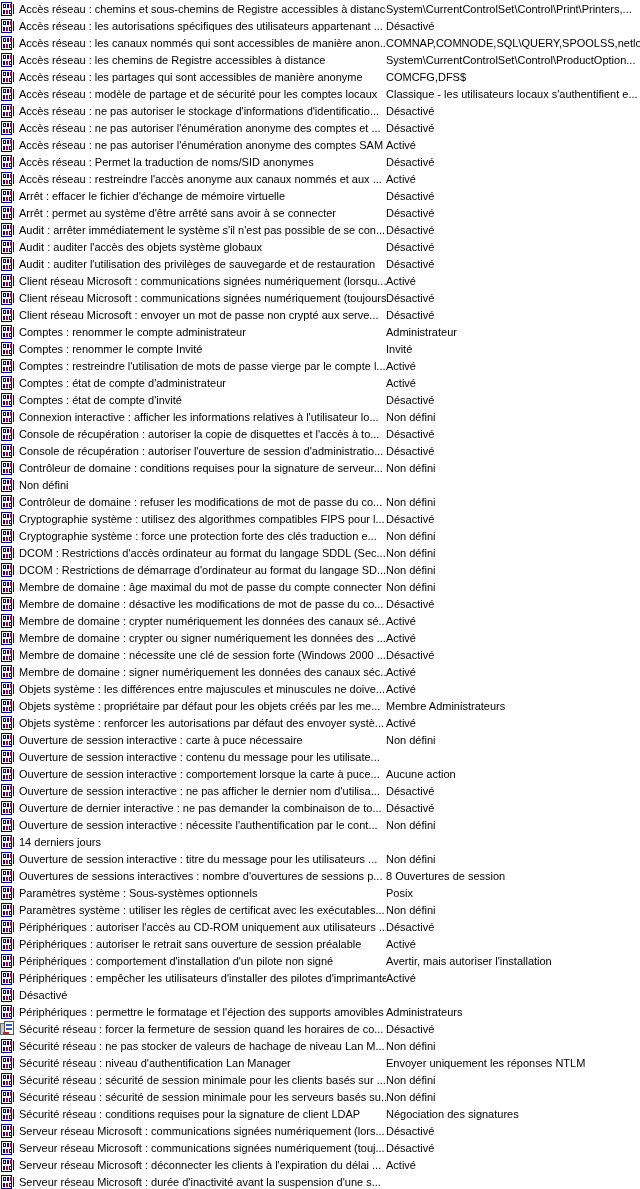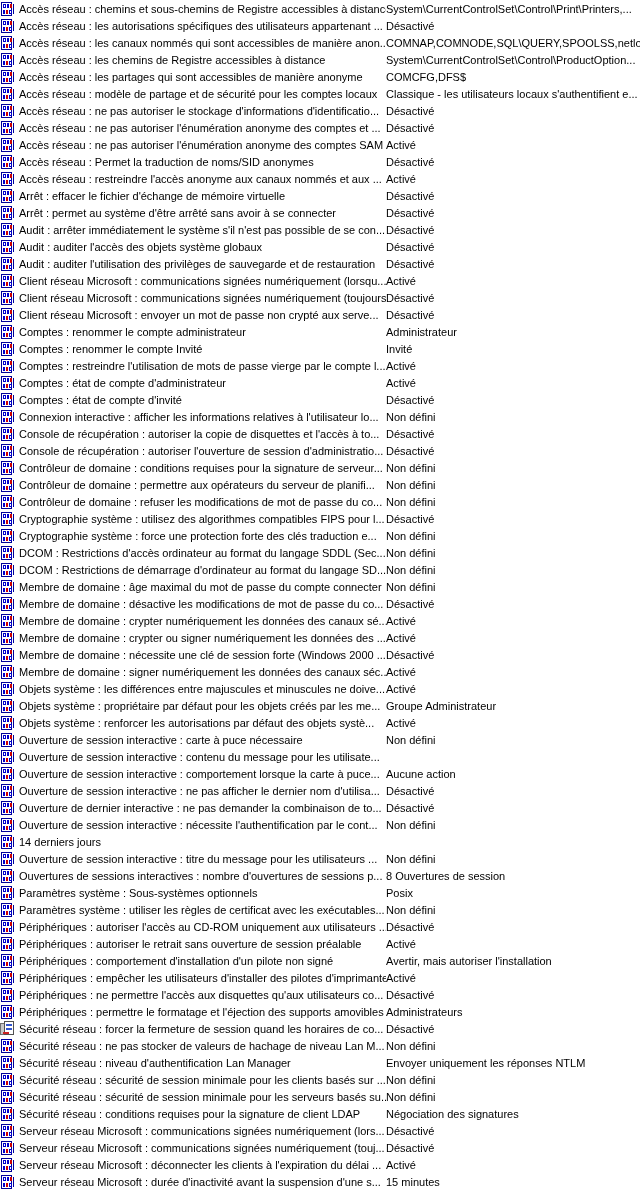--- a/index.html
+++ b/index.html
@@ -586,21 +586,20 @@
           <span class="d box-blue"></span>
           <span class="d bar-blue"></span>
           <span class="d bar-red"></span>
         </span>
         <span class="r r2">
           <span class="d bar-blue"></span>
           <span class="d bar-red"></span>
           <span class="d box-blue"></span>
         </span>
       </span>
-    <span class="cell-policy">Contrôleur de domaine : permettre aux opérateurs du serveur de planifi...</span>
     <span class="cell-value">Non défini</span>
   </div>
 
   <div class="row">
     <span class="icon">
         <span class="pg"></span>
         <span class="r r1">
           <span class="d box-blue"></span>
           <span class="d bar-blue"></span>
           <span class="d bar-red"></span>
@@ -821,38 +820,38 @@
           <span class="d bar-blue"></span>
           <span class="d bar-red"></span>
         </span>
         <span class="r r2">
           <span class="d bar-blue"></span>
           <span class="d bar-red"></span>
           <span class="d box-blue"></span>
         </span>
       </span>
     <span class="cell-policy">Objets système : propriétaire par défaut pour les objets créés par les me...</span>
-    <span class="cell-value">Groupe Administrateur</span>
-  </div>
-
-  <div class="row">
-    <span class="icon">
-        <span class="pg"></span>
-        <span class="r r1">
-          <span class="d box-blue"></span>
-          <span class="d bar-blue"></span>
-          <span class="d bar-red"></span>
-        </span>
-        <span class="r r2">
-          <span class="d bar-blue"></span>
-          <span class="d bar-red"></span>
-          <span class="d box-blue"></span>
-        </span>
-      </span>
-    <span class="cell-policy">Objets système : renforcer les autorisations par défaut des objets systè...</span>
+    <span class="cell-value">Membre Administrateurs</span>
+  </div>
+
+  <div class="row">
+    <span class="icon">
+        <span class="pg"></span>
+        <span class="r r1">
+          <span class="d box-blue"></span>
+          <span class="d bar-blue"></span>
+          <span class="d bar-red"></span>
+        </span>
+        <span class="r r2">
+          <span class="d bar-blue"></span>
+          <span class="d bar-red"></span>
+          <span class="d box-blue"></span>
+        </span>
+      </span>
+    <span class="cell-policy">Objets système : renforcer les autorisations par défaut des envoyer systè...</span>
     <span class="cell-value">Activé</span>
   </div>
 
   <div class="row">
     <span class="icon">
         <span class="pg"></span>
         <span class="r r1">
           <span class="d box-blue"></span>
           <span class="d bar-blue"></span>
           <span class="d bar-red"></span>
@@ -1125,21 +1124,20 @@
           <span class="d box-blue"></span>
           <span class="d bar-blue"></span>
           <span class="d bar-red"></span>
         </span>
         <span class="r r2">
           <span class="d bar-blue"></span>
           <span class="d bar-red"></span>
           <span class="d box-blue"></span>
         </span>
       </span>
-    <span class="cell-policy">Périphériques : ne permettre l'accès aux disquettes qu'aux utilisateurs co...</span>
     <span class="cell-value">Désactivé</span>
   </div>
 
   <div class="row">
     <span class="icon">
         <span class="pg"></span>
         <span class="r r1">
           <span class="d box-blue"></span>
           <span class="d bar-blue"></span>
           <span class="d bar-red"></span>
@@ -1315,15 +1313,14 @@
           <span class="d bar-blue"></span>
           <span class="d bar-red"></span>
         </span>
         <span class="r r2">
           <span class="d bar-blue"></span>
           <span class="d bar-red"></span>
           <span class="d box-blue"></span>
         </span>
       </span>
     <span class="cell-policy">Serveur réseau Microsoft : durée d'inactivité avant la suspension d'une s...</span>
-    <span class="cell-value">15 minutes</span>
   </div>
 </div>
 
 </body></html>

